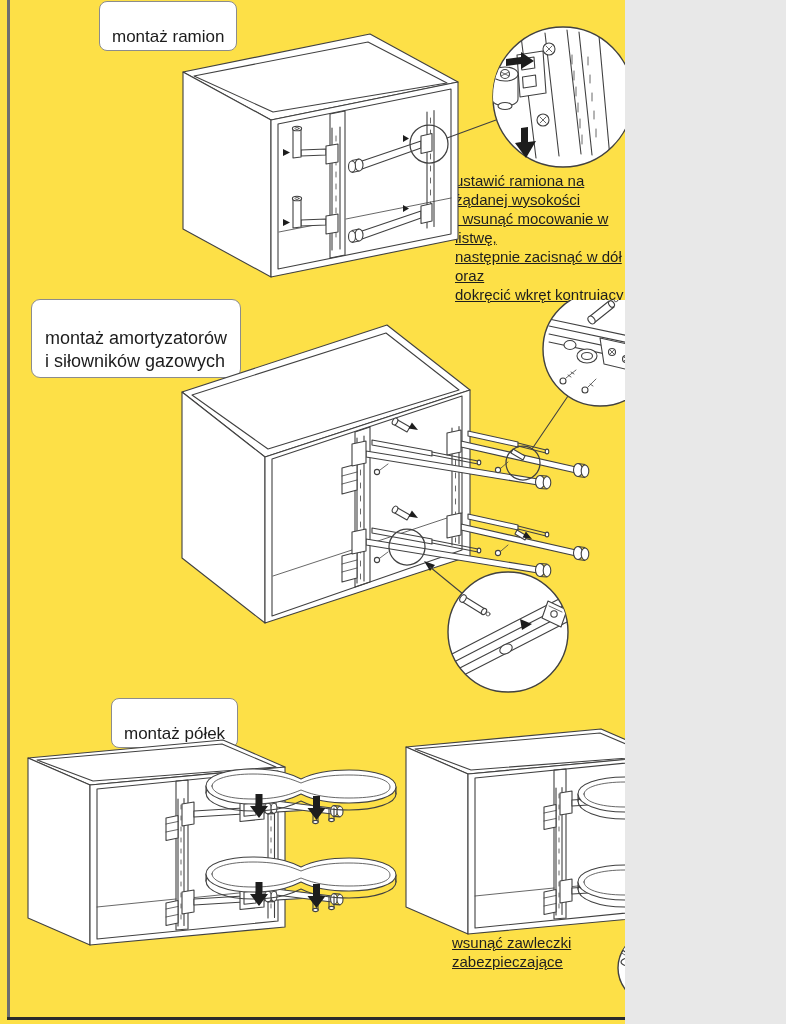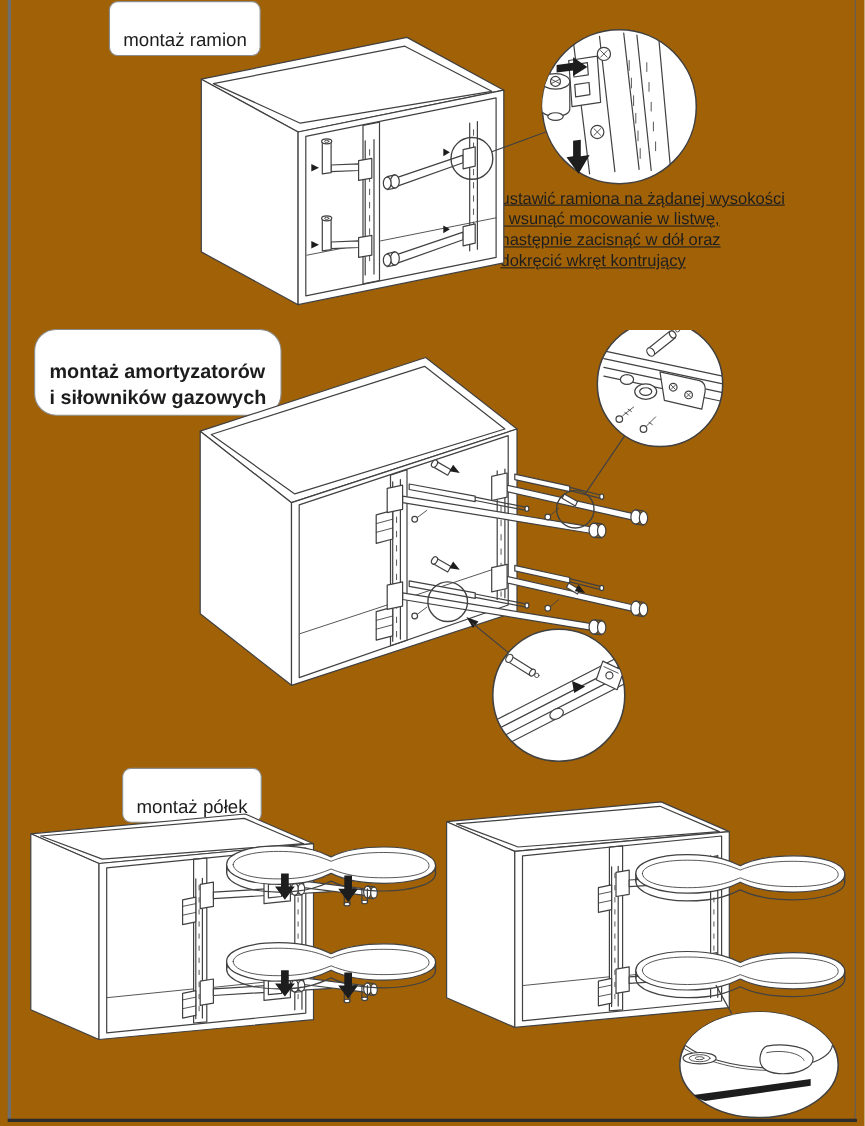--- a/index.html
+++ b/index.html
@@ -1,24 +1,24 @@
 <!DOCTYPE html>
 <html><head>
 <meta charset="utf-8">
 <style>
   html,body{margin:0;padding:0;background:#e8e8e8;}
-  #page{position:relative;width:786px;height:1024px;background:#a16207;overflow:hidden;
+  #page{position:relative;width:625px;height:1024px;background:#fde047;overflow:hidden;
         font-family:"Liberation Sans", sans-serif;color:#1c1c1c;}
   .vline{position:absolute;top:0;height:1019px;background:#6e6e6e;}
   #border-left{left:7px;width:2.5px;}
   #border-right{left:776.5px;width:1.6px;background:#5f5f5f;}
   #border-bottom{position:absolute;left:7px;top:1017px;width:772px;height:2.5px;background:#2b2b2b;}
   .title-box{position:absolute;border:1.4px solid #8c8c8c;border-radius:8px;background:#fff;
              color:#1c1c1c;font-size:17px;line-height:1.28;padding:2px 12px;white-space:pre-line;}
-  #title-gas{font-size:18px;border-radius:20px;padding:4px 13px;font-weight:bold;}
+  #title-gas{font-size:18px;border-radius:9px;padding:4px 13px;}
   .instr{position:absolute;font-size:15px;line-height:19px;white-space:pre-line;color:#1e1e1e;text-decoration:underline;}
   .fig{position:absolute;}
   .ln{fill:none;stroke:#414141;stroke-width:1.1;stroke-linecap:round;stroke-linejoin:round;}
   .lnf{fill:#ffffff;stroke:#414141;stroke-width:1.1;stroke-linecap:round;stroke-linejoin:round;}
   .thin{stroke-width:0.8;}
   .solid{fill:#1d1d1d;stroke:none;}
 </style>
 </head>
 <body>
 
@@ -36,20 +36,22 @@
 i siłowników gazowych</span>
   </div>
   <div class="title-box" style="left:75px;top:698px;margin-left:36px;">
     <span>montaż półek</span>
   </div>
 
   <div class="instr" style="left:455px;top:171px;">ustawić ramiona na żądanej wysokości
 i wsunąć mocowanie w listwę,
 następnie zacisnąć w dół oraz
 dokręcić wkręt kontrujący</div>
+  <div class="instr" style="left:452px;top:933px;">wsunąć zawleczki
+zabezpieczające</div>
 
   <svg class="fig" style="left:120px;top:20px;" width="660" height="275" viewBox="120 20 660 275">
     <g>
       <path class="lnf" d="M183,72 L370,34 L458,82 L271,120 Z"></path>
       <path class="ln" d="M194,76 L368,42 L447,83 L273,112 Z"></path>
       <path class="lnf" d="M183,72 L271,120 L271,277 L183,229 Z"></path>
       <path class="lnf" d="M271,120 L458,82 L458,239 L271,277 Z"></path>
       <path class="ln" d="M278,124 L451,89 L451,234 L278,269 Z"></path>
       <path class="ln thin" d="M279,232 L330,222 M346,219 L451,198"></path>
 

